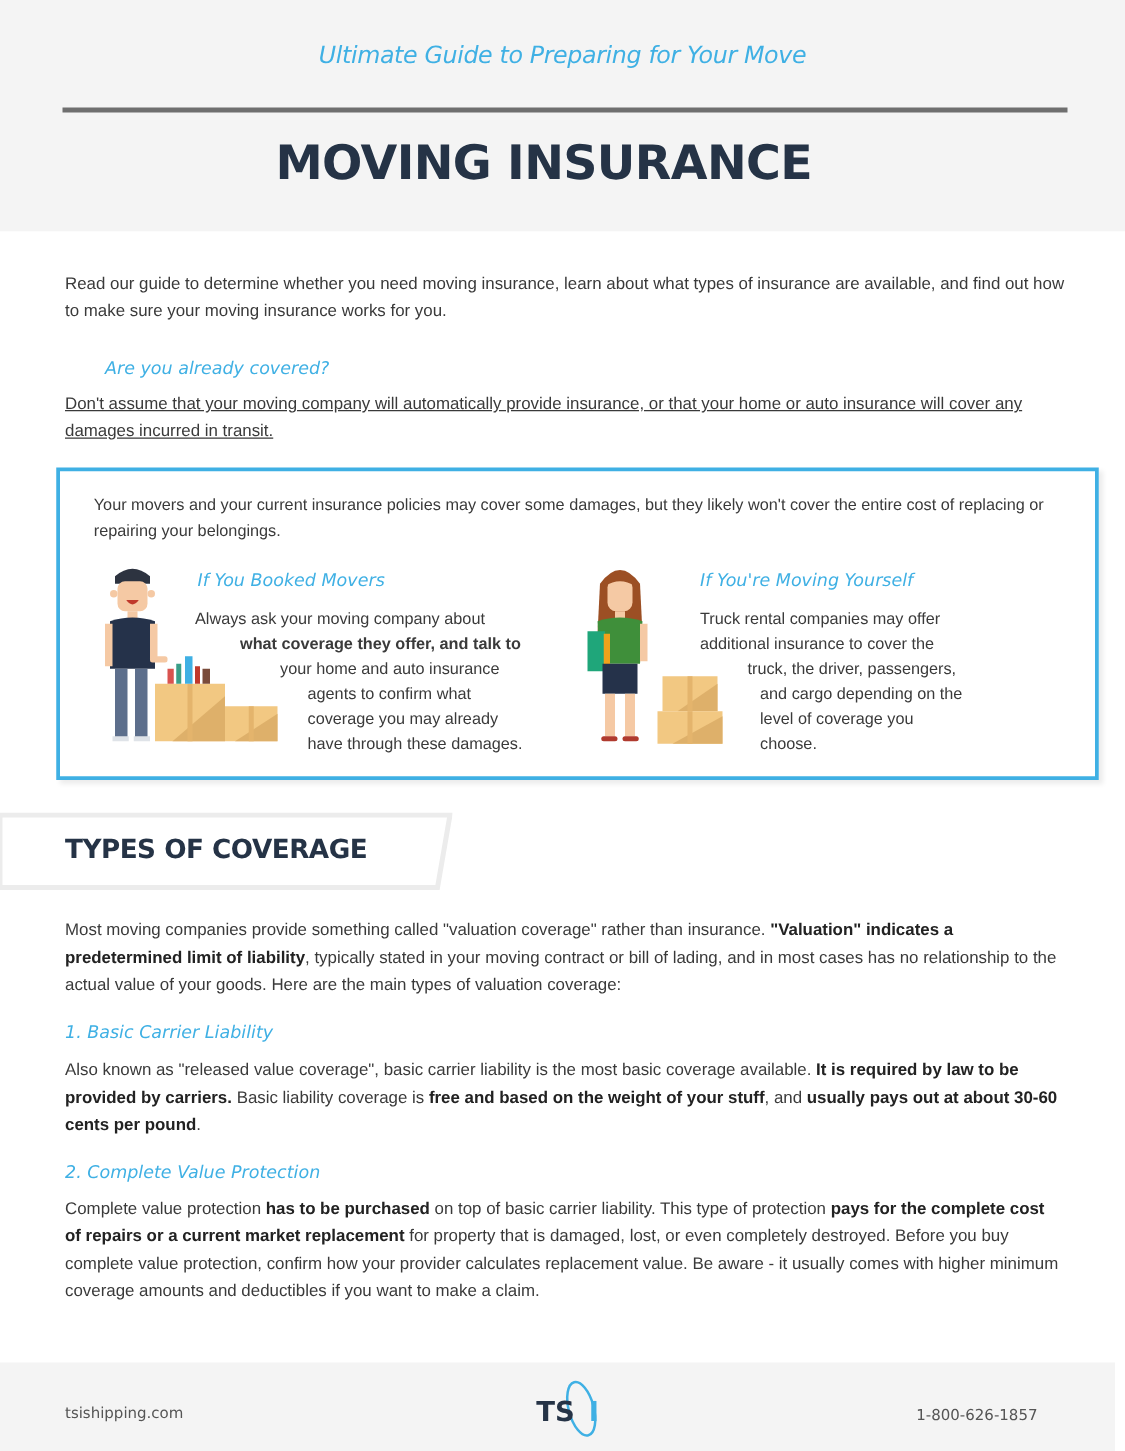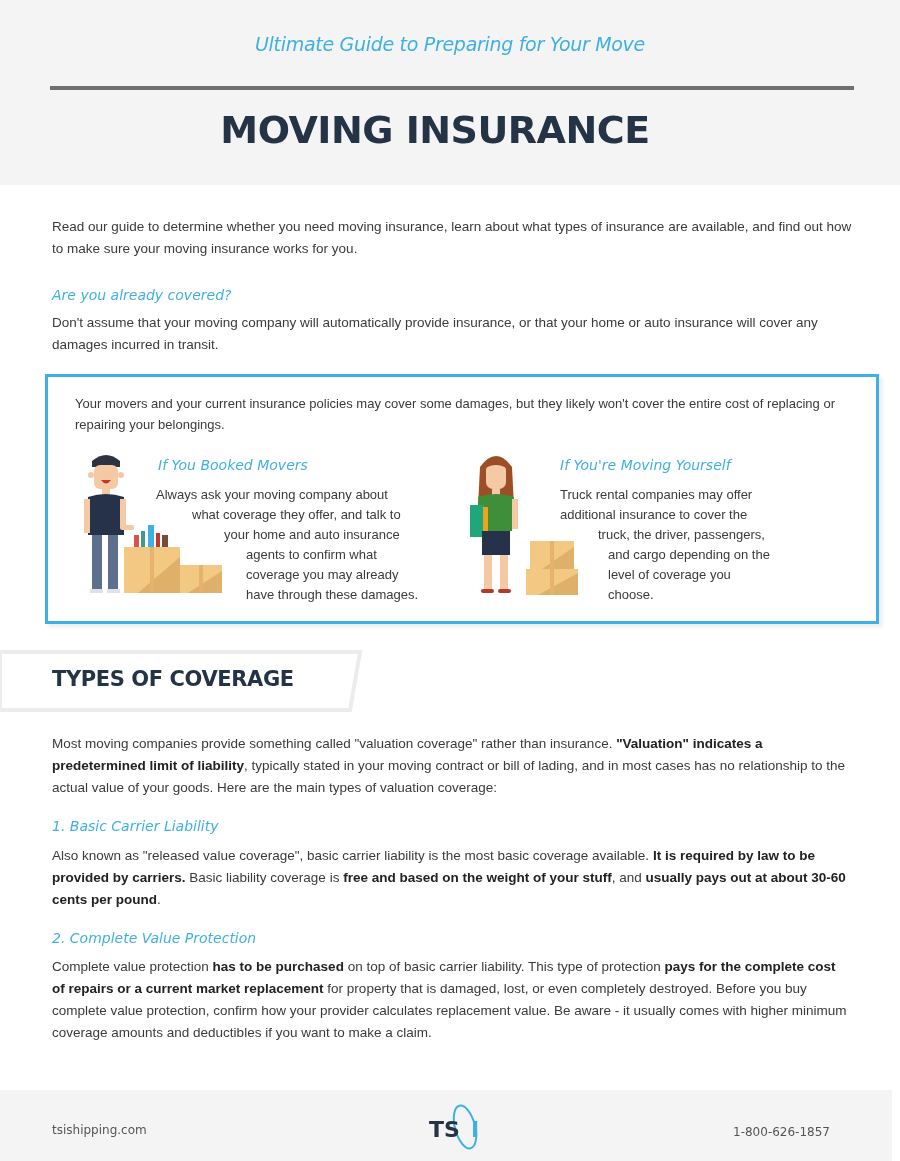--- a/index.html
+++ b/index.html
@@ -83,22 +83,22 @@
 <body>
 
 <div class="header">
   <div class="subtitle">Ultimate Guide to Preparing for Your Move</div>
   <div class="header-rule"></div>
   <div class="main-title">MOVING INSURANCE</div>
 </div>
 
 <div class="para" style="top:216px;">Read our guide to determine whether you need moving insurance, learn about what types of insurance are available, and find out how to make sure your moving insurance works for you.</div>
 
-<div class="blue-heading" style="top:287px;">Are you already covered?</div>
-<div class="para" style="top:312px;">Don't assume that your moving company will automatically provide insurance, or that your home or auto insurance will cover any damages incurred in transit.</div>
+<div class="blue-heading" style="top:287px;margin-left:32px;">Are you already covered?</div>
+<div class="para" style="top:312px;text-decoration:underline;">Don't assume that your moving company will automatically provide insurance, or that your home or auto insurance will cover any damages incurred in transit.</div>
 
 <div class="callout">
   <div class="callout-intro">Your movers and your current insurance policies may cover some damages, but they likely won't cover the entire cost of replacing or repairing your belongings.</div>
 
   <svg class="illus" style="left:30px; top:70px;" width="150" height="150" viewBox="0 0 150 150">
 
     <path d="M14 14 Q28 2 42 14 L42 20 L14 20 Z" fill="#2d3340"></path>
 
     <rect x="16" y="18" width="24" height="24" rx="6" fill="#f5c9a4"></rect>
     <circle cx="13" cy="28" r="3" fill="#f5c9a4"></circle>
@@ -128,21 +128,21 @@
 
     <rect x="56" y="88" width="5" height="12" fill="#d9534f"></rect>
     <rect x="63" y="84" width="4" height="16" fill="#3a9e88"></rect>
     <rect x="70" y="78" width="6" height="22" fill="#3fb0e4"></rect>
     <rect x="78" y="86" width="4" height="14" fill="#c0392b"></rect>
     <rect x="84" y="88" width="6" height="12" fill="#7a4b3a"></rect>
   </svg>
 
   <div class="col-heading" style="left:110px; top:80px;">If You Booked Movers</div>
   <div class="col-line" style="left:108px; top:108px;">Always ask your moving company about</div>
-  <div class="col-line" style="left:144px; top:128px;">what coverage they offer, and talk to</div>
+  <div class="col-line" style="left:144px; top:128px;font-weight:bold;">what coverage they offer, and talk to</div>
   <div class="col-line" style="left:176px; top:148px;">your home and auto insurance</div>
   <div class="col-line" style="left:198px; top:168px;">agents to confirm what</div>
   <div class="col-line" style="left:198px; top:188px;">coverage you may already</div>
   <div class="col-line" style="left:198px; top:208px;">have through these damages.</div>
 
   <svg class="illus" style="left:418px; top:70px;" width="120" height="150" viewBox="0 0 120 150">
 
     <path d="M14 20 Q30 -2 46 20 L48 60 L12 60 Z" fill="#9c4f24"></path>
 
     <rect x="20" y="16" width="20" height="26" rx="7" fill="#f5c9a4"></rect>

